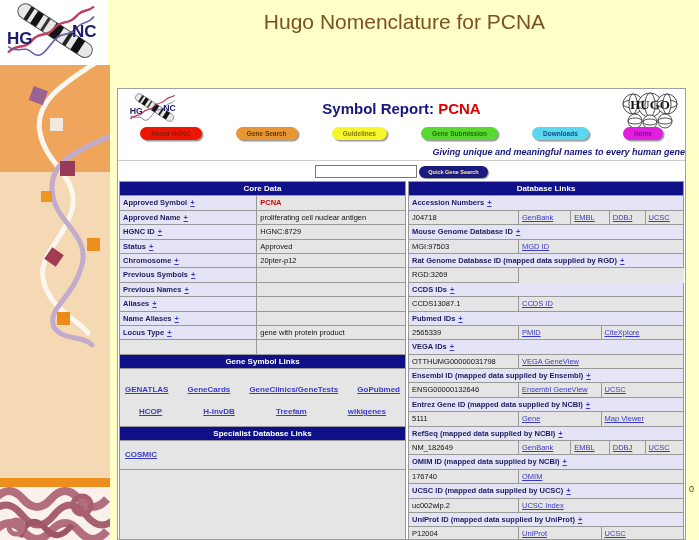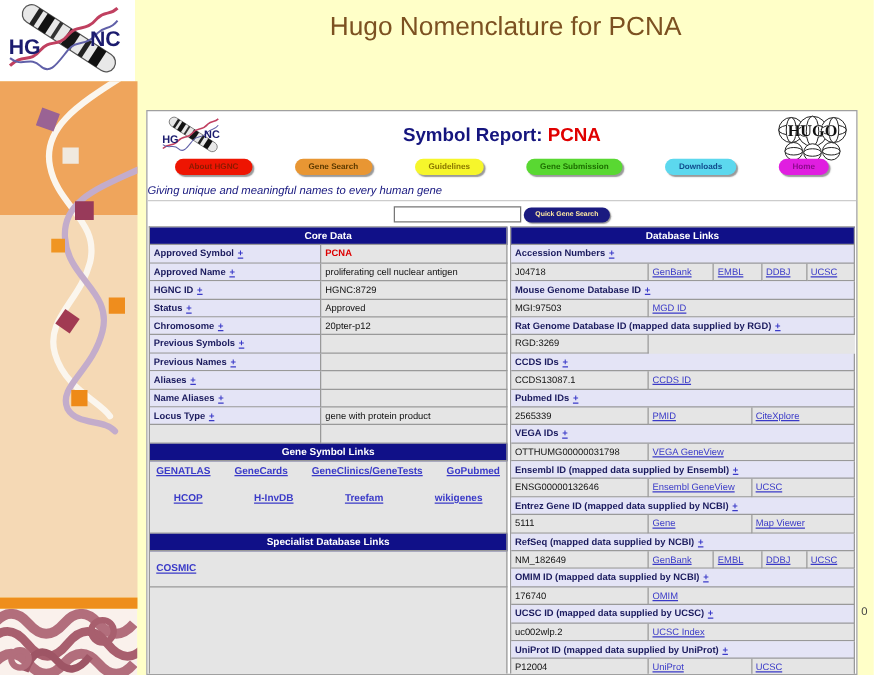--- a/index.html
+++ b/index.html
@@ -29,22 +29,22 @@
   .report-title .gene{color:#e00000;}
   .nav{position:absolute;left:0;right:0;top:38px;display:flex;justify-content:space-between;padding:0 22px;}
   .pill{height:13px;line-height:13px;border-radius:8px;padding:0 11px;font-size:6.5px;font-weight:bold;
         box-shadow:1.5px 1.5px 1px rgba(70,70,70,.55);cursor:pointer;white-space:nowrap;}
   .nav1{background:#ee1502;color:#8b1a00;}
   .nav2{background:#e89633;color:#5d3a00;}
   .nav3{background:#f6f62b;color:#8a7700;}
   .nav4{background:#59d832;color:#1d6e00;}
   .nav5{background:#5cd8ee;color:#104a8c;}
   .nav6{background:#e01ee0;color:#8c0a8c;}
-  .tagline{position:absolute;left:0;top:58px;width:100%;text-align:left;font-size:9px;
-        font-weight:normal;font-style:italic;color:#15157e;}
+  .tagline{position:absolute;left:0;top:58px;width:100%;text-align:right;font-size:9px;
+        font-weight:bold;font-style:italic;color:#15157e;}
   .search-row{position:absolute;left:0;right:0;top:71px;height:21px;border-top:1px solid #ccc;
         display:flex;justify-content:center;align-items:center;gap:2px;}
   .search-row input{width:96px;height:11px;border:1px solid #777;font-size:8px;padding:0 2px;}
   .qgs{background:#1a1a80;color:#ffe9a0;font-size:5.5px;font-weight:bold;border:none;
         border-radius:7px;height:12px;padding:0 9px;box-shadow:1px 1px 1px rgba(70,70,70,.6);cursor:pointer;}
   
   .tables{position:absolute;left:1px;right:1px;top:92px;bottom:0;display:flex;gap:2px;}
   .tbl{box-sizing:border-box;border-top:1px solid #999;border-left:1px solid #999;
         display:flex;flex-direction:column;background:#e5e5e5;}
   .tbl-left{width:287px;flex:none;}
@@ -59,21 +59,21 @@
   .rv{flex:0 0 40%;}
   .c30{flex:0 0 30%;}
   .c19{flex:0 0 19%;}
   .c14{flex:0 0 14%;}
   .c13{flex:0 0 13%;}
   .cg{flex:1;}
   .red-bold{color:#dd0000;font-weight:bold;}
   a.ref{color:#3a3ac8;text-decoration:underline;cursor:pointer;}
   a.plus{color:#3a3ac8;text-decoration:underline;margin-left:3px;cursor:pointer;}
   .gsl-block{height:57.6px;flex:none;box-sizing:border-box;border-right:1px solid #999;
-        border-bottom:1px solid #999;padding:3px 5px 0 5px;}
+        border-bottom:1px solid #999;padding:16px 5px 0 5px;}
   .gsl-line{display:flex;justify-content:space-between;font-size:8px;font-weight:bold;}
   .gsl-line+.gsl-line{margin-top:13px;padding:0 14px;}
   .gsl-line a{color:#3a3ac8;text-decoration:underline;cursor:pointer;}
   .cosmic-row{height:28.8px;flex:none;box-sizing:border-box;border-right:1px solid #999;
         border-bottom:1px solid #999;padding:0 5px;display:flex;align-items:center;}
   .cosmic-row a{font-size:8px;font-weight:bold;color:#3a3ac8;text-decoration:underline;cursor:pointer;}
   .left-fill{flex:1;box-sizing:border-box;border-right:1px solid #999;}
   .page-num{position:absolute;right:5px;top:484px;font-size:9px;color:#444;}
 </style>
 </head>

